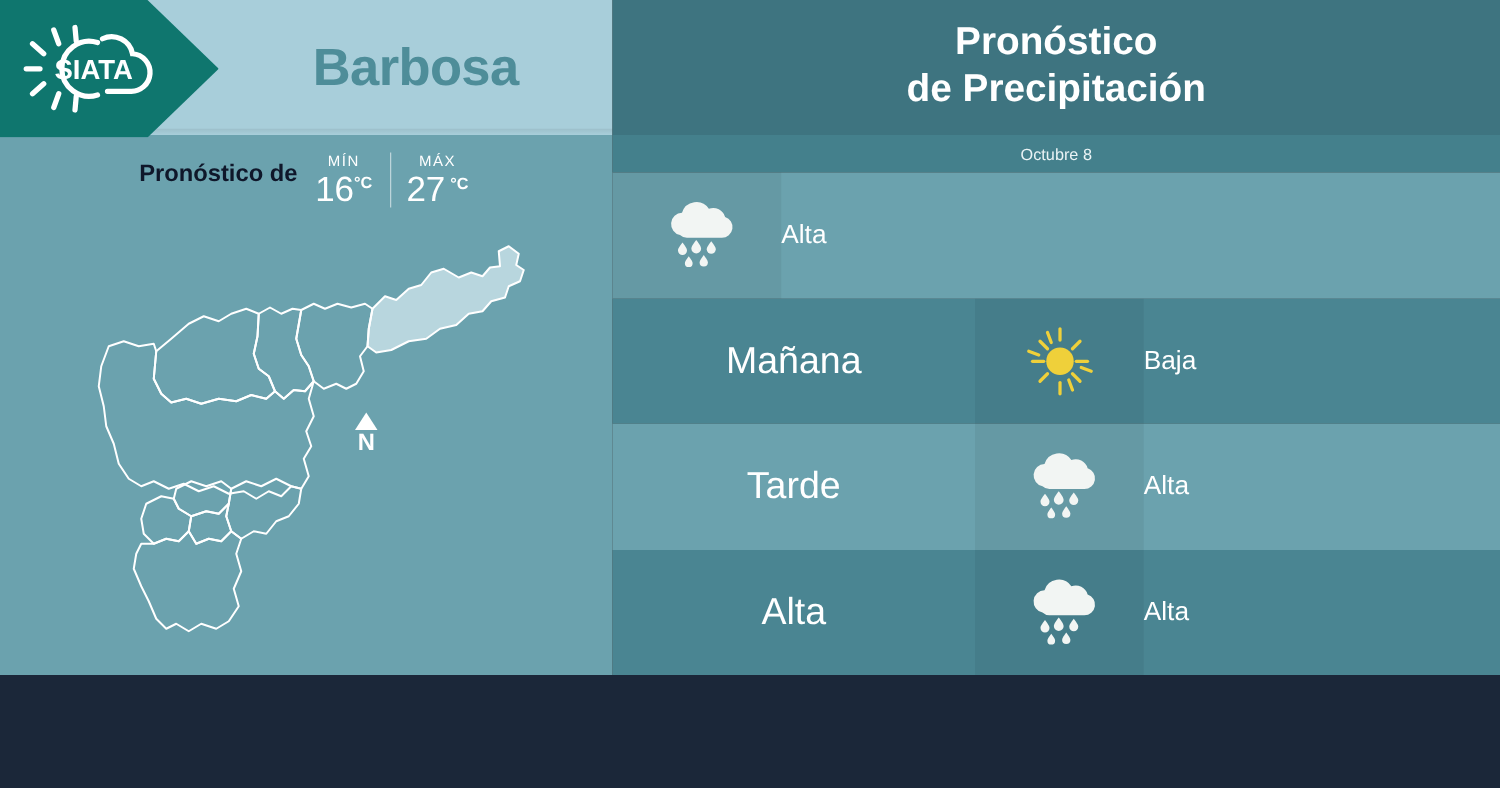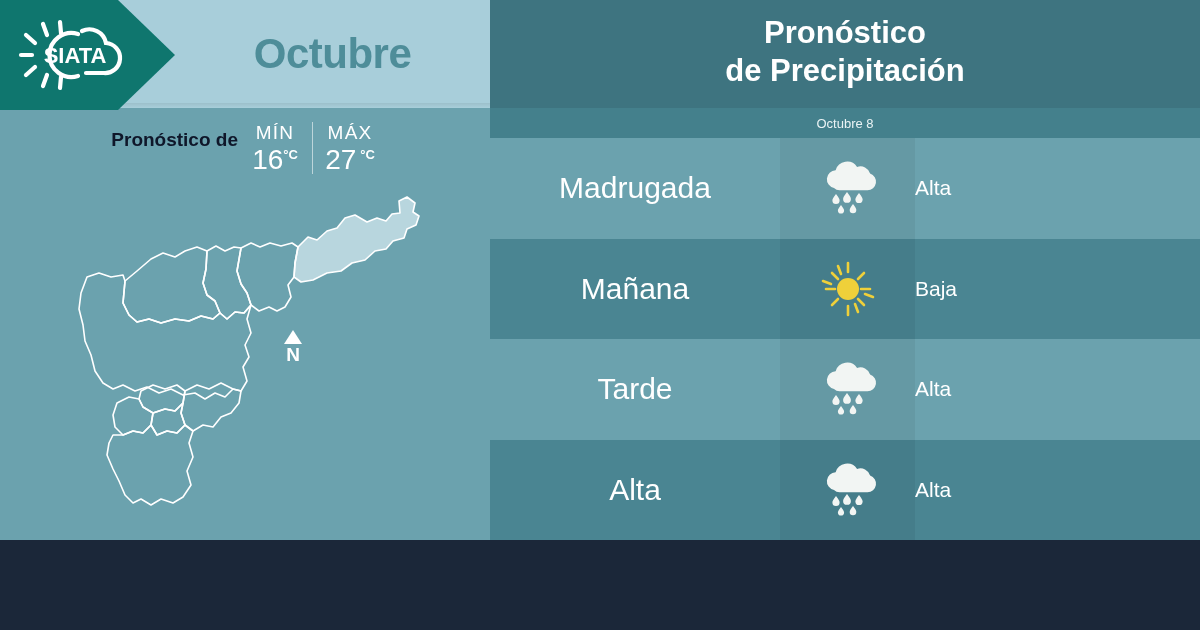--- a/index.html
+++ b/index.html
@@ -20,21 +20,21 @@
     position:absolute;left:175px;top:0;width:315px;height:108px;
     display:flex;align-items:center;justify-content:center;
     color:#4E8D99;font-size:42px;font-weight:bold;letter-spacing:-.5px;
   }
   #temp-block{position:absolute;left:60px;top:122px;width:380px;height:64px;
     display:flex;align-items:flex-start;}
   #temp-title{color:#0f172a;font-size:19px;font-weight:bold;line-height:1.26;
     text-align:right;width:178px;padding-top:6px;}
   .temp-col{width:74px;text-align:center;color:#ffffff;}
   .temp-col.maxcol{border-left:1px solid rgba(255,255,255,.55);}
-  .temp-head{font-size:19px;letter-spacing:1.2px;padding-bottom:2px;}
+  .temp-head{font-size:12px;letter-spacing:1.2px;padding-bottom:2px;}
   .temp-val{font-size:28px;font-weight:300;line-height:1;}
   .temp-val sup{font-size:13px;font-weight:bold;vertical-align:super;}
   .temp-val .sep-sup{font-size:13px;font-weight:bold;vertical-align:super;margin-left:4px;}
   #map-area{position:absolute;left:55px;top:185px;width:400px;height:350px;}
   #north-arrow{position:absolute;left:278px;top:330px;width:30px;height:48px;
     display:flex;flex-direction:column;align-items:center;color:#fff;}
   #north-arrow .tri{width:0;height:0;border-left:9px solid transparent;
     border-right:9px solid transparent;border-bottom:14px solid #fff;}
   #north-arrow .nlabel{font-size:19px;font-weight:bold;line-height:1;margin-top:1px;}
 
@@ -77,21 +77,21 @@
           <line x1="27" y1="68" x2="31" y2="57"></line>
           <line x1="44" y1="4" x2="45" y2="15"></line>
           <line x1="44" y1="70" x2="45" y2="59"></line>
           <path d="M62 16 A22 22 0 1 0 62 58"></path>
           <path d="M66 13 a17 17 0 0 1 24 12 a15 15 0 0 1 -2 30 l-18 0"></path>
         </g>
         <text x="59" y="45" font-family="Liberation Sans, sans-serif" font-size="22" font-weight="bold" fill="#ffffff" text-anchor="middle">SIATA</text>
       </svg>
     </div>
 
-    <div id="city-name">Octubre</div>
+    <div id="city-name">Barbosa</div>
 
     <div id="temp-block">
       <div id="temp-title">
         <div>Pronóstico de</div>
       </div>
       <div class="temp-col">
         <div class="temp-head">MÍN</div>
         <div class="temp-val">
           <span>16</span><sup>°C</sup>
         </div>
@@ -162,21 +162,20 @@
     <div id="right-header"></div>
     <div id="fc-title">
       <div>Pronóstico</div>
       <div>de Precipitación</div>
     </div>
     <div id="date-band">Octubre 8</div>
 
     <div id="rows">
 
       <div class="frow odd">
-        <div class="cell-label">Madrugada</div>
         <div class="cell-icon">
           <svg class="wicon" viewBox="0 0 64 60">
             <g fill="#F2F5F3">
               <path d="M18 30 a9 9 0 0 1 1.6 -17.8 a12 12 0 0 1 21.5 -3.2 a10 10 0 0 1 13 6.6
                        a8.5 8.5 0 0 1 -2.6 16.6 l-28 0 a8 8 0 0 1 -5.5 -2.2 Z"></path>
               <path d="M20 36 c2.6 3.4 3.6 5 3.6 6.4 a3.6 3.6 0 0 1 -7.2 0 c0 -1.4 1 -3 3.6 -6.4 Z"></path>
               <path d="M31 34 c2.8 3.7 3.9 5.4 3.9 6.9 a3.9 3.9 0 0 1 -7.8 0 c0 -1.5 1.1 -3.2 3.9 -6.9 Z"></path>
               <path d="M43 35 c2.6 3.4 3.6 5 3.6 6.4 a3.6 3.6 0 0 1 -7.2 0 c0 -1.4 1 -3 3.6 -6.4 Z"></path>
               <path d="M25 47 c2.2 2.9 3.1 4.3 3.1 5.5 a3.1 3.1 0 0 1 -6.2 0 c0 -1.2 0.9 -2.6 3.1 -5.5 Z"></path>
               <path d="M37 46 c2.4 3.2 3.3 4.7 3.3 6 a3.3 3.3 0 0 1 -6.6 0 c0 -1.3 0.9 -2.8 3.3 -6 Z"></path>

